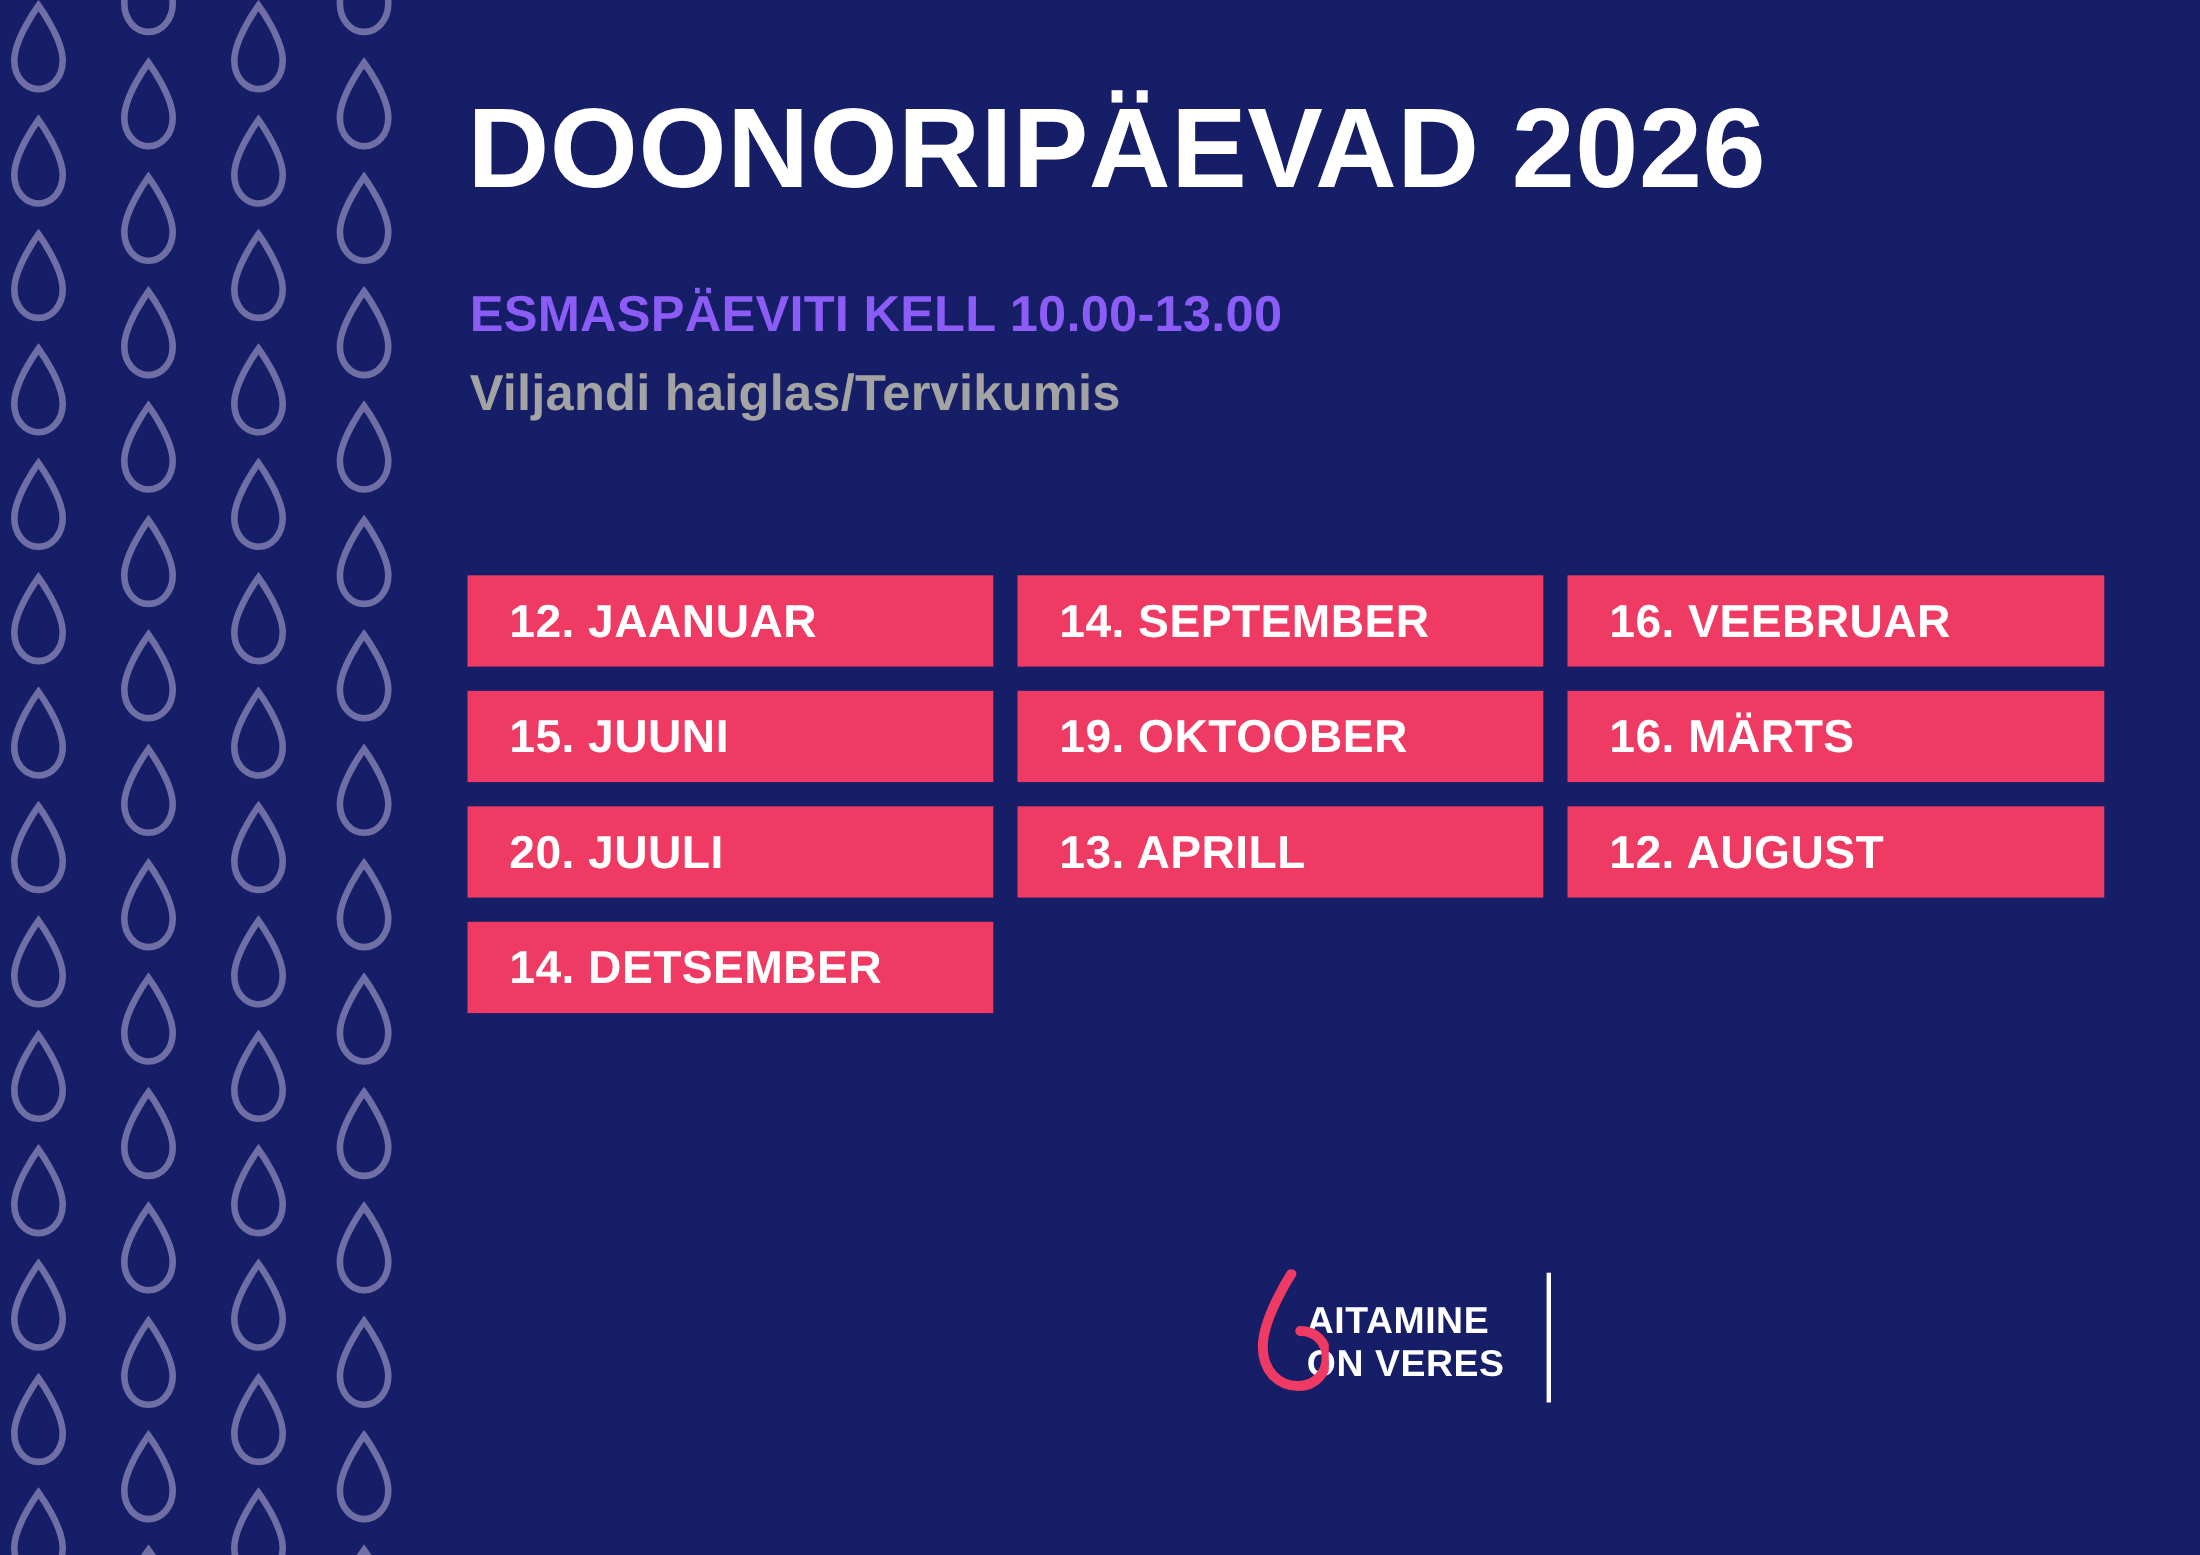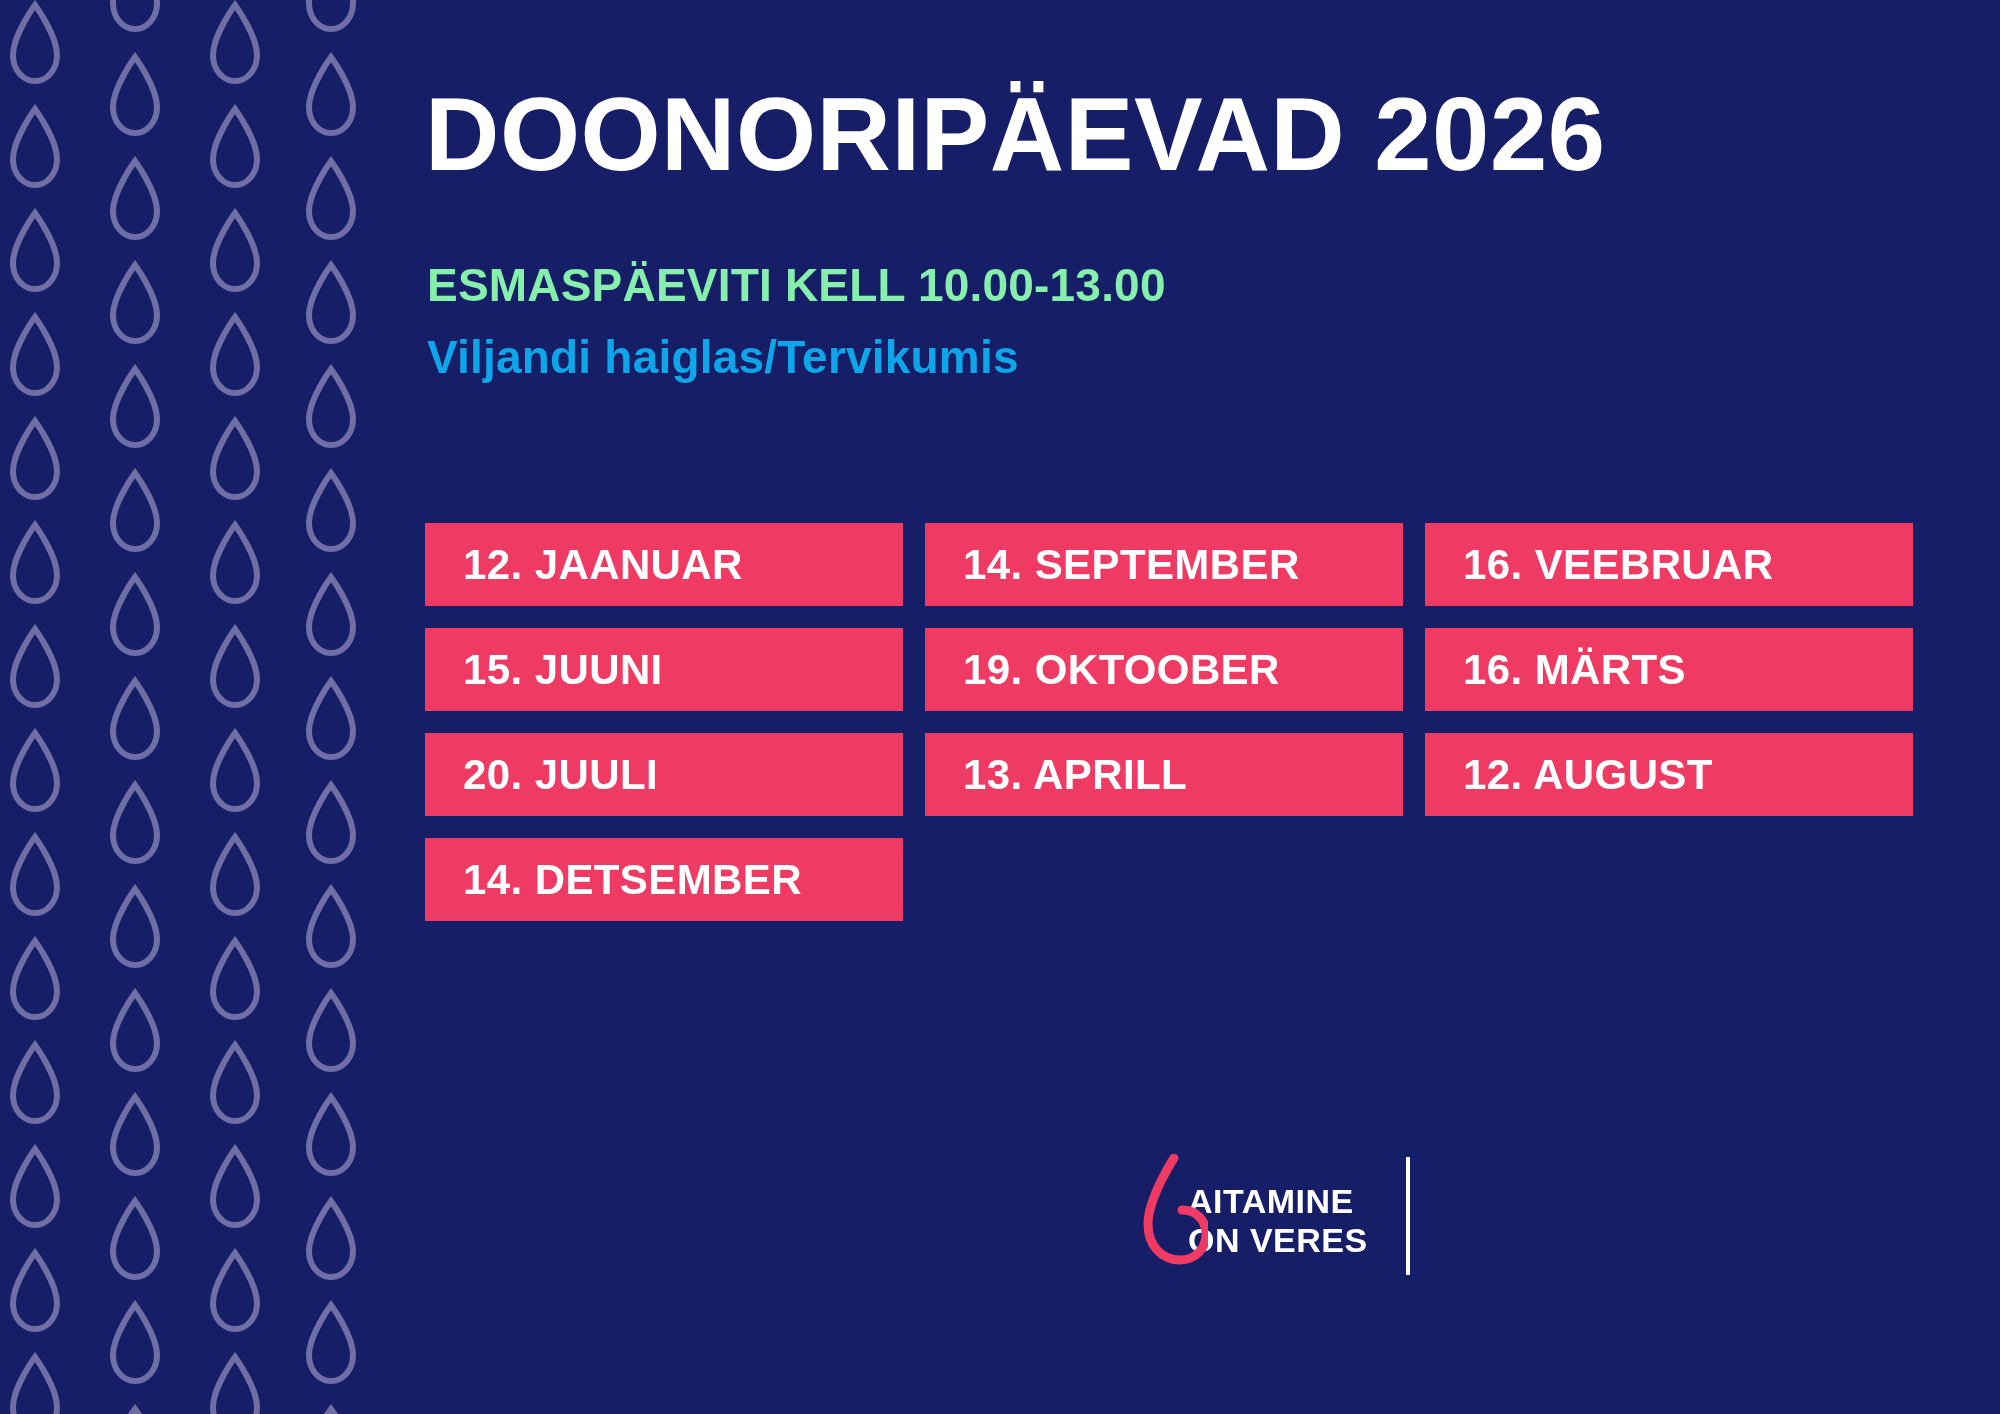--- a/index.html
+++ b/index.html
@@ -53,31 +53,31 @@
     color: #ffffff;
     letter-spacing: 0.5px;
     white-space: nowrap;
   }
   .subtitle {
     position: absolute;
     left: 2px;
     top: 258px;
     font-size: 46px;
     font-weight: 700;
-    color: #86efac;
+    color: #8b5cf6;
     letter-spacing: 0.2px;
     white-space: nowrap;
   }
   .location {
     position: absolute;
     left: 2px;
     top: 330px;
     font-size: 46px;
     font-weight: 700;
-    color: #0ea5e9;
+    color: #a3a3a3;
     letter-spacing: 0.2px;
     white-space: nowrap;
   }
 
   
   .date-grid {
     position: absolute;
     left: 0;
     top: 523px;
     width: 1500px;

